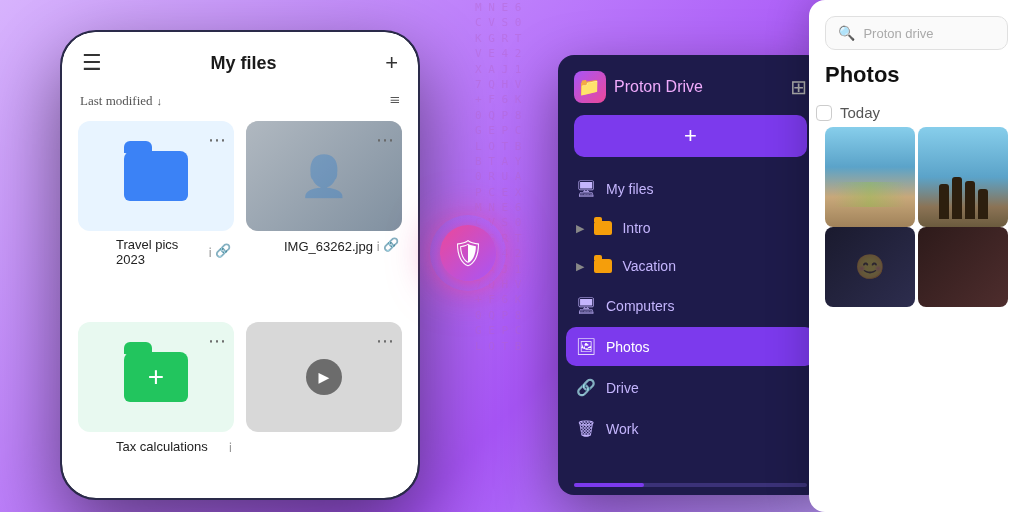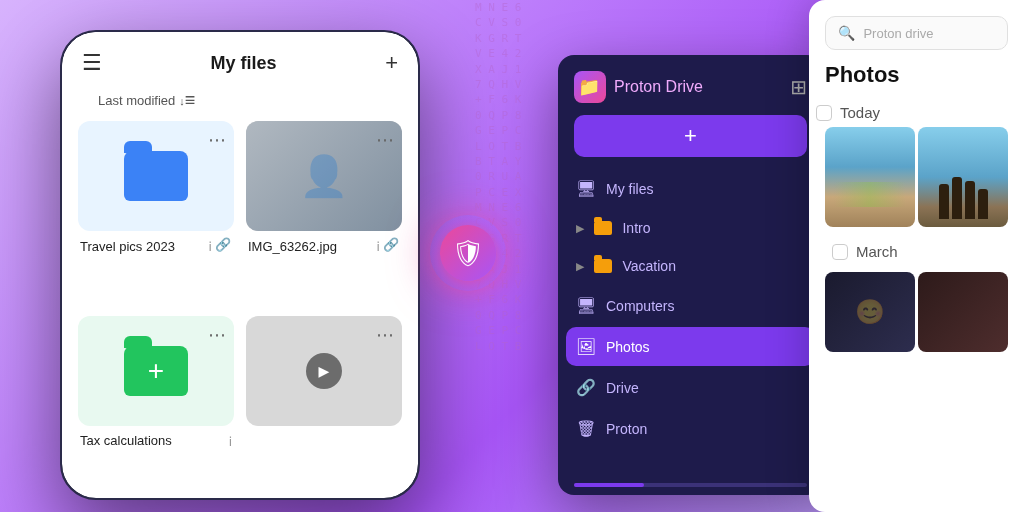--- a/index.html
+++ b/index.html
@@ -46,22 +46,23 @@
       color: #1a1a1a;
     }
     .phone-icon {
       font-size: 22px;
       color: #333;
       cursor: pointer;
     }
     .sort-bar {
       display: flex;
       align-items: center;
-      justify-content: flex-start;
-      padding: 4px 36px 10px;
+      justify-content: space-between;
+      padding: 4px 18px 10px;
+      font-family: Liberation Serif, serif;
     }
     .sort-label {
       display: flex;
       align-items: center;
       gap: 4px;
       font-size: 13px;
       color: #555;
     }
     .sort-arrow { font-size: 11px; color: #555; }
     .list-icon { font-size: 18px; color: #555; }
@@ -184,20 +185,21 @@
     .file-name-row {
       display: flex;
       align-items: center;
       justify-content: space-between;
       padding: 0 2px;
     }
     .file-name {
       font-size: 13px;
       color: #222;
       font-weight: 400;
+      margin-left: 36px;
     }
     .file-meta-icons {
       display: flex;
       gap: 4px;
       color: #999;
       font-size: 13px;
     }
 
     
     .shield-container {
@@ -641,21 +643,21 @@
       <span>Photos</span>
     </div>
 
     <div class="nav-item">
       <span class="nav-icon">🔗</span>
       <span>Drive</span>
     </div>
 
     <div class="nav-item">
       <span class="nav-icon">🗑</span>
-      <span>Proton</span>
+      <span>Work</span>
     </div>
 
   </div>
 
   <div class="proton-scrollbar">
     <div class="proton-scrollbar-thumb"></div>
   </div>
 
 </div>
 
@@ -684,26 +686,20 @@
         <div class="people-silhouettes">
           <div class="person p1"></div>
           <div class="person p2"></div>
           <div class="person p3"></div>
           <div class="person p4"></div>
         </div>
       </div>
     </div>
   </div>
 
-  <div class="march-section">
-    <div class="photos-section-label">
-      <div class="photo-checkbox"></div>
-      <span>March</span>
-    </div>
-  </div>
 
   <div class="march-photos-grid">
     <div class="dark-photo1">
       <span style="font-size:24px; opacity:0.3;">😊</span>
     </div>
     <div class="dark-photo2"></div>
   </div>
 
 </div>
 

